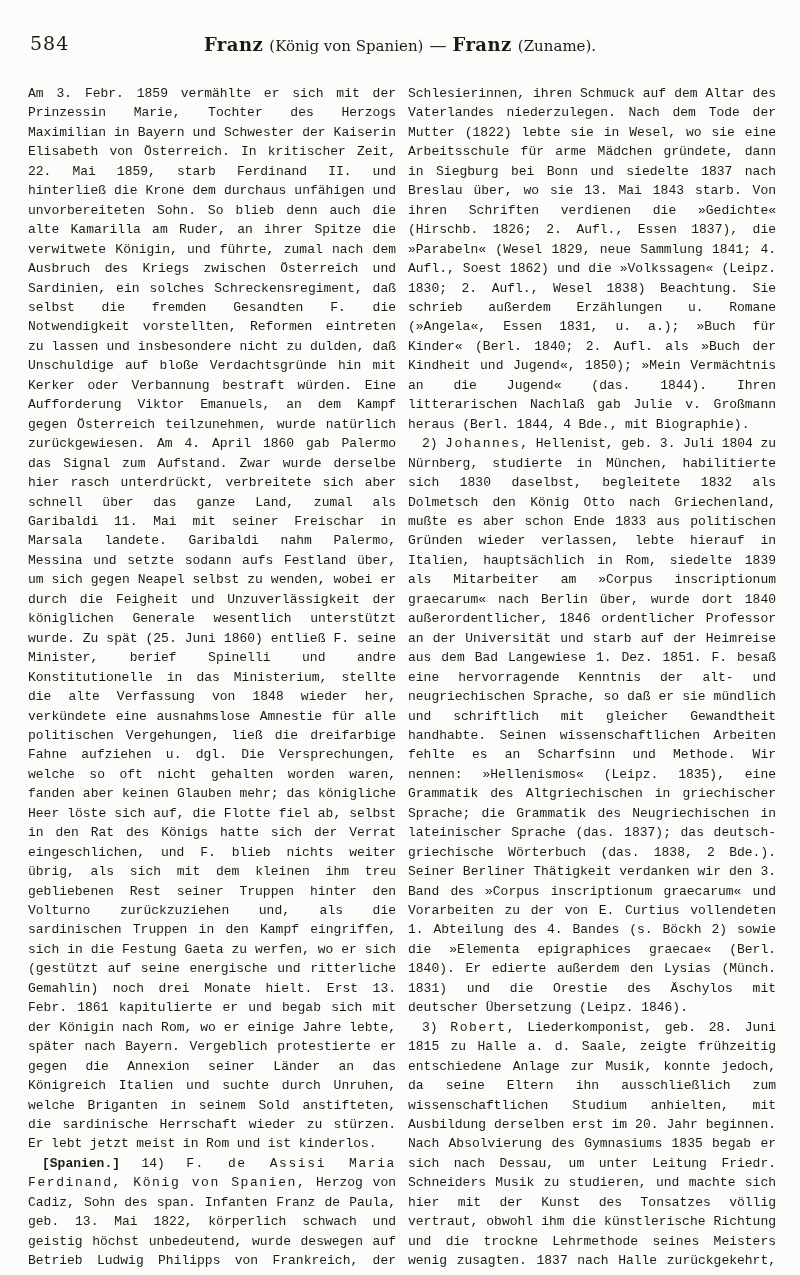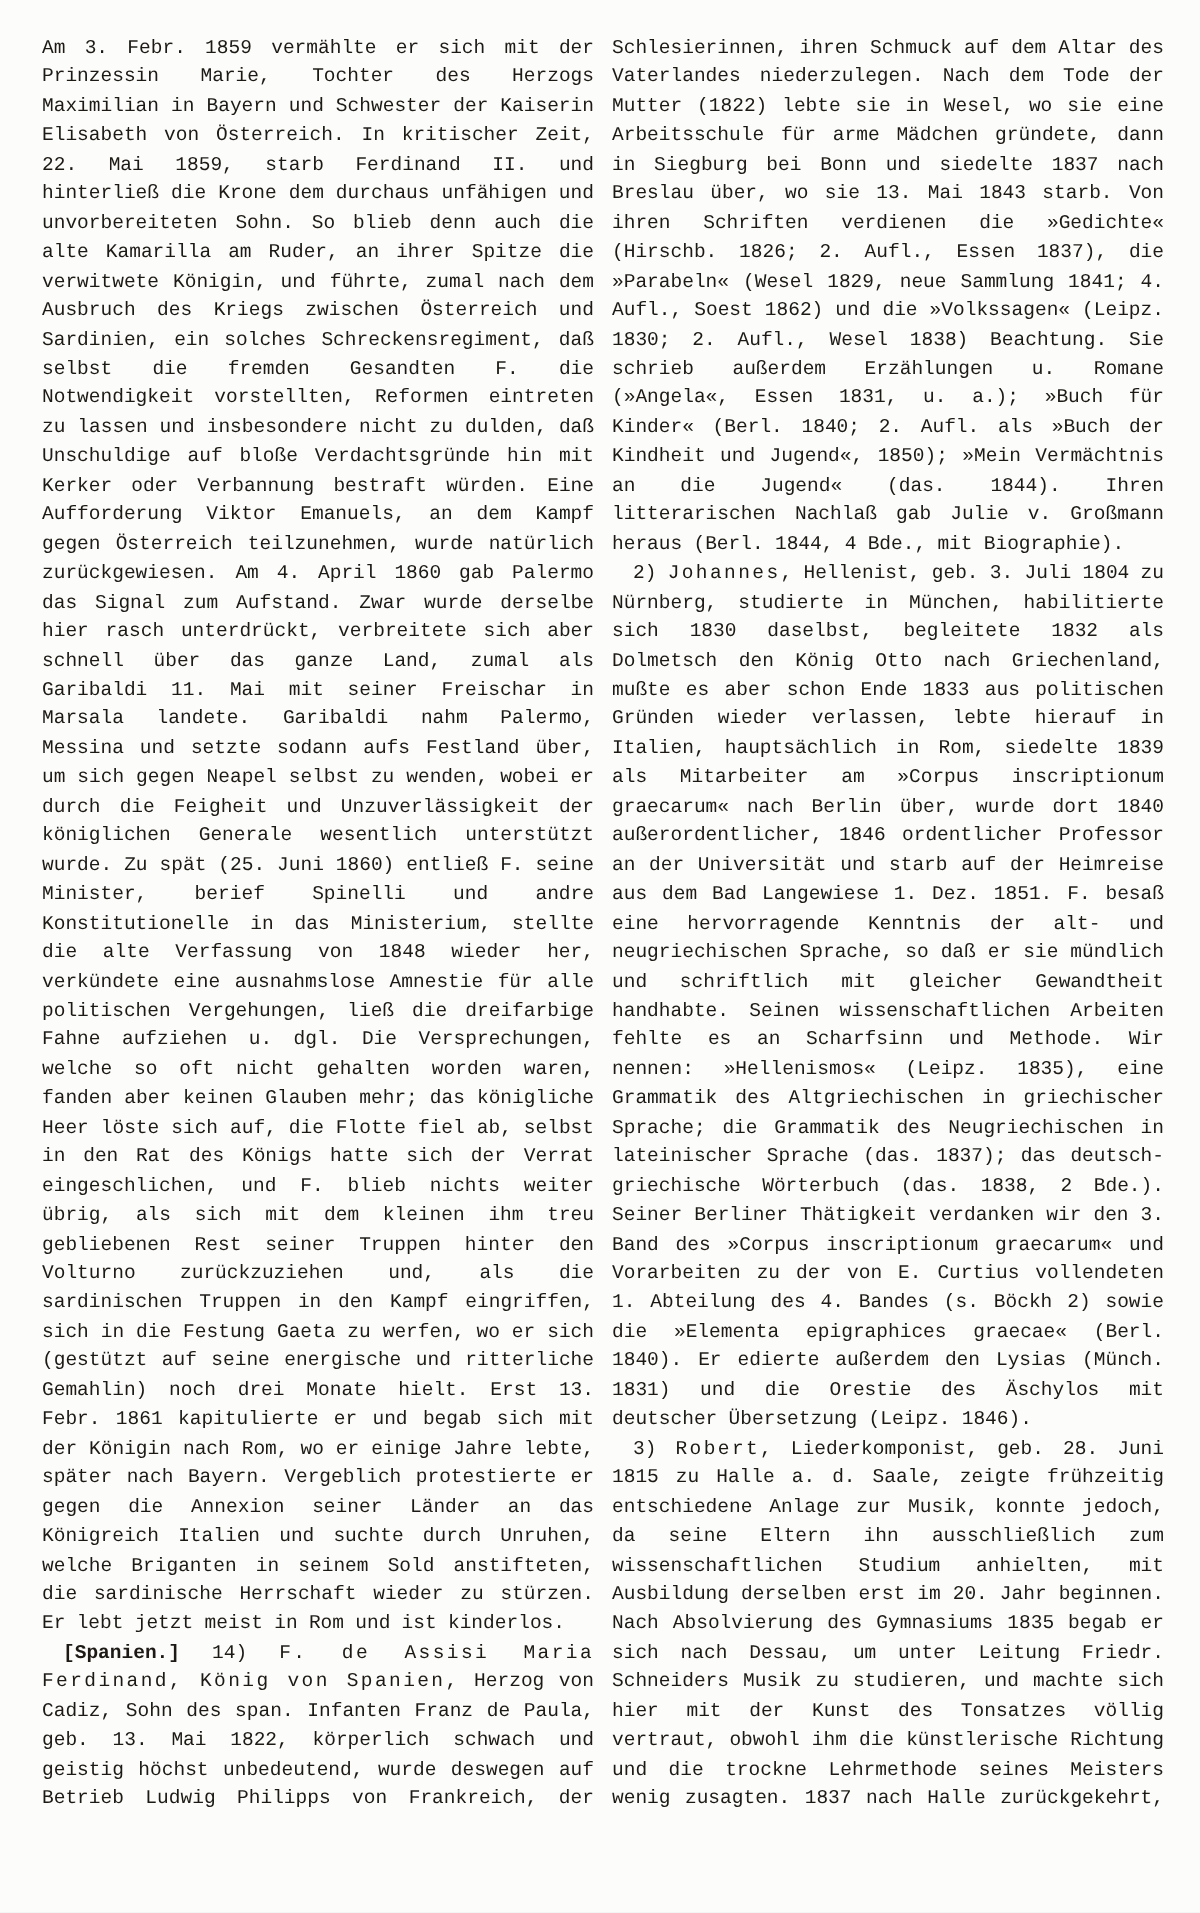--- a/index.html
+++ b/index.html
@@ -61,20 +61,24 @@
   .col p { margin: 0; }
   .col p.indent { text-indent: 14px; }
   .sperr { letter-spacing: 1.6px; }
   .bracket-bold { font-weight: 700; margin-top: 16px; }
 </style>
 </head>
 <body>
 
 <div class="page">
 
+  <div class="header">
+    <div class="page-number">584</div>
+    <div class="running-title"><span class="seg t-bold">Franz</span><span class="seg">(König von Spanien)</span><span class="seg t-dash">—</span><span class="seg t-bold">Franz</span><span class="seg">(Zuname).</span></div>
+  </div>
 
   <div class="body-columns">
 
     <div class="col">
       <p><span>Am 3. Febr. 1859 vermählte er sich mit der Prinzessin Marie, Tochter des Herzogs Maximilian in Bayern und Schwester der Kaiserin Elisabeth von Österreich. In kritischer Zeit, 22. Mai 1859, starb Ferdinand II. und hinterließ die Krone dem durchaus unfähigen und unvorbereiteten Sohn. So blieb denn auch die alte Kamarilla am Ruder, an ihrer Spitze die verwitwete Königin, und führte, zumal nach dem Ausbruch des Kriegs zwischen Österreich und Sardinien, ein solches Schreckensregiment, daß selbst die fremden Gesandten F. die Notwendigkeit vorstellten, Reformen eintreten zu lassen und insbesondere nicht zu dulden, daß Unschuldige auf bloße Verdachtsgründe hin mit Kerker oder Verbannung bestraft würden. Eine Aufforderung Viktor Emanuels, an dem Kampf gegen Österreich teilzunehmen, wurde natürlich zurückgewiesen. Am 4. April 1860 gab Palermo das Signal zum Aufstand. Zwar wurde derselbe hier rasch unterdrückt, verbreitete sich aber schnell über das ganze Land, zumal als Garibaldi 11. Mai mit seiner Freischar in Marsala landete. Garibaldi nahm Palermo, Messina und setzte sodann aufs Festland über, um sich gegen Neapel selbst zu wenden, wobei er durch die Feigheit und Unzuverlässigkeit der königlichen Generale wesentlich unterstützt wurde. Zu spät (25. Juni 1860) entließ F. seine Minister, berief Spinelli und andre Konstitutionelle in das Ministerium, stellte die alte Verfassung von 1848 wieder her, verkündete eine ausnahmslose Amnestie für alle politischen Vergehungen, ließ die dreifarbige Fahne aufziehen u. dgl. Die Versprechungen, welche so oft nicht gehalten worden waren, fanden aber keinen Glauben mehr; das königliche Heer löste sich auf, die Flotte fiel ab, selbst in den Rat des Königs hatte sich der Verrat eingeschlichen, und F. blieb nichts weiter übrig, als sich mit dem kleinen ihm treu gebliebenen Rest seiner Truppen hinter den Volturno zurückzuziehen und, als die sardinischen Truppen in den Kampf eingriffen, sich in die Festung Gaeta zu werfen, wo er sich (gestützt auf seine energische und ritterliche Gemahlin) noch drei Monate hielt. Erst 13. Febr. 1861 kapitulierte er und begab sich mit der Königin nach Rom, wo er einige Jahre lebte, später nach Bayern. Vergeblich protestierte er gegen die Annexion seiner Länder an das Königreich Italien und suchte durch Unruhen, welche Briganten in seinem Sold anstifteten, die sardinische Herrschaft wieder zu stürzen. Er lebt jetzt meist in Rom und ist kinderlos.</span></p>
       <p class="indent"><span class="bracket-bold">[Spanien.] </span><span>14) </span><span class="sperr">F. de Assisi Maria Ferdinand, König von Spanien,</span><span> Herzog von Cadiz, Sohn des span. Infanten Franz de Paula, geb. 13. Mai 1822, körperlich schwach und geistig höchst unbedeutend, wurde deswegen auf Betrieb Ludwig Philipps von Frankreich, der seinem Sohn Montpensier, dem Gemahl der jüngern Schwester, Luise, oder wenigstens dessen Nachkommen die spanische Krone zuwenden wollte, 1846 mit der Königin Isabella II. vermählt und erhielt am Tag der Vermählung (10. Okt.) den Titel König und Generalkapitän der Armee, wurde aber von seiner Gemahlin aufs schamloseste vernachlässigt, folgte ihr nach ihrem Sturz (September 1868) zwar ins Exil, trennte sich jedoch vertragsmäßig vollständig von ihr.</span></p>
 
     </div>
 
     <div class="col">

